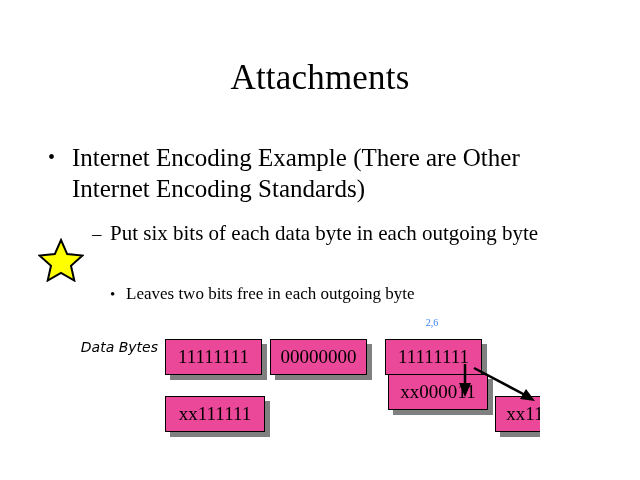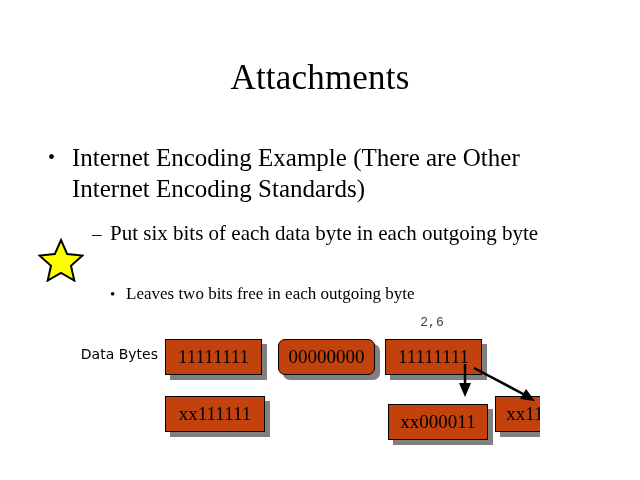--- a/index.html
+++ b/index.html
@@ -86,48 +86,48 @@
   
   .row-label {
     position: absolute;
     font-family: "DejaVu Sans", "Liberation Sans", sans-serif;
     font-size: 14px;
     line-height: 18px;
     color: #000000;
     white-space: nowrap;
     text-align: right;
   }
-  #label-data-bytes   { left: 20px; top: 345px; width: 138px; }
+  #label-data-bytes   { left: 20px; top: 338px; width: 138px; font-style: italic; }
   #label-encoded-bytes{ left: 10px; top: 402px; width: 148px; }
 
   .byte-box {
     position: absolute;
     box-sizing: border-box;
-    background: #c2410c;
+    background: #ec4899;
     border: 1px solid #000000;
     height: 36px;
     font-family: "Liberation Serif", "DejaVu Serif", serif;
     font-size: 19px;
     line-height: 34px;
     text-align: center;
     color: #000000;
     box-shadow: 5px 5px 0 0 #808080;
     white-space: nowrap;
   }
 
   #tag-26 {
     position: absolute;
     left: 400px;
     top: 314px;
     width: 64px;
     text-align: center;
-    font-family: Liberation Mono, monospace;
-    font-size: 13px;
+    font-family: Liberation Serif, serif;
+    font-size: 10px;
     line-height: 18px;
-    color: #404040;
+    color: #3b82f6;
   }
 
   #arrows {
     position: absolute;
     left: 0;
     top: 0;
     width: 640px;
     height: 480px;
     pointer-events: none;
   }
@@ -156,25 +156,25 @@
   <div class="bullet" id="bullet-l3">
     <span class="marker">•</span>
     <span class="btext">Leaves two bits free in each outgoing byte</span>
   </div>
 
   <div id="tag-26">2,6</div>
 
   <div class="row-label" id="label-data-bytes">Data Bytes</div>
 
   <div class="byte-box" style="left:165px; top:339px; width:97px;">11111111</div>
-  <div class="byte-box" style="left:278px; top:339px; width:97px;border-radius:7px;">00000000</div>
+  <div class="byte-box" style="left:270px; top:339px; width:97px;">00000000</div>
   <div class="byte-box" style="left:385px; top:339px; width:97px;">11111111</div>
 
   <div class="byte-box" style="left:165px; top:396px; width:100px;">xx111111</div>
-  <div class="byte-box" style="left:388px; top:404px; width:100px;">xx000011</div>
+  <div class="byte-box" style="left:388px; top:374px; width:100px;">xx000011</div>
   <div class="byte-box" style="left:495px; top:396px; width:95px;">xx111111</div>
 
   <svg id="arrows" viewBox="0 0 640 480">
 
     <g>
       <line x1="465" y1="364" x2="465" y2="388" stroke="#000000" stroke-width="2.5"></line>
       <polygon points="465,397 459,383 471,383" fill="#000000"></polygon>
     </g>
 
     <g>

